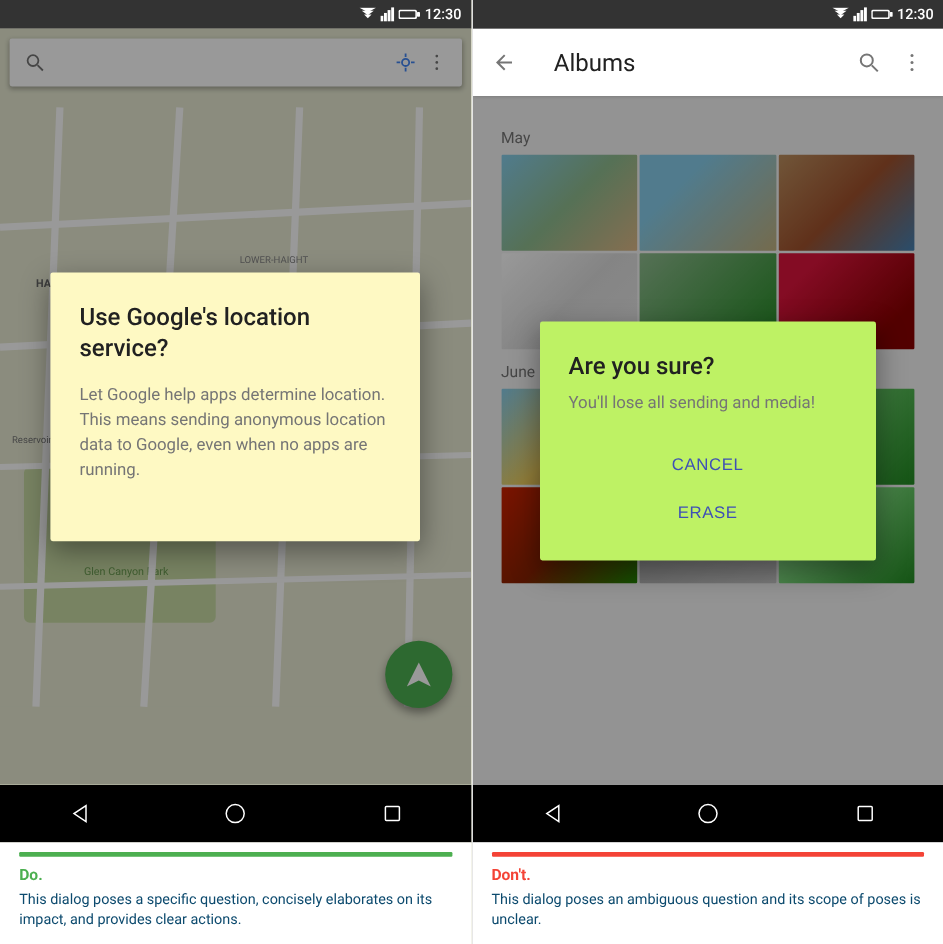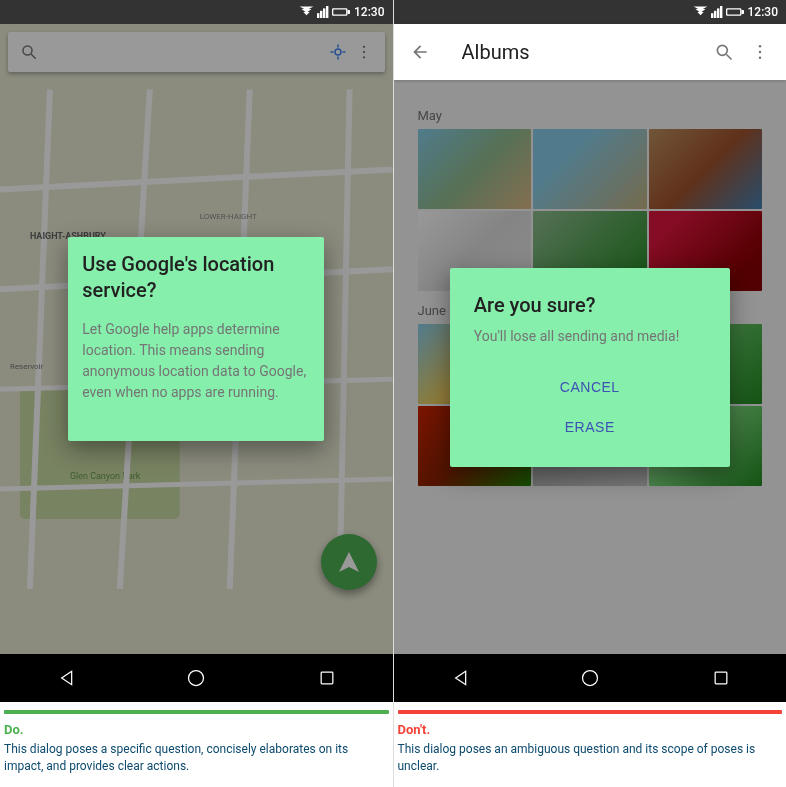--- a/index.html
+++ b/index.html
@@ -71,24 +71,24 @@
     .dialog-overlay {
       position: absolute;
       inset: 0;
       background: rgba(0,0,0,0.4);
       display: flex;
       align-items: center;
       justify-content: center;
     }
 
     .dialog {
-      background: #86efac;
+      background: #fef9c3;
       border-radius: 2px;
-      width: 256px;
-      padding: 14px;
+      width: 308px;
+      padding: 24px;
       box-shadow: 0 8px 24px rgba(0,0,0,0.4);
     }
 
     .dialog-title {
       font-size: 20px;
       font-weight: 500;
       color: #212121;
       margin-bottom: 16px;
       line-height: 1.3;
     }
@@ -131,21 +131,21 @@
     .nav-btn {
       width: 32px;
       height: 32px;
       display: flex;
       align-items: center;
       justify-content: center;
     }
 
     
     .label-area {
-      padding: 8px 4px 12px;
+      padding: 8px 16px 12px;
       background: #fff;
     }
 
     .label-indicator {
       height: 4px;
       border-radius: 1px;
       margin-bottom: 8px;
     }
     .green-bar { background: #4CAF50; }
     .red-bar { background: #F44336; }
@@ -255,21 +255,21 @@
     .dialog-overlay-right {
       position: absolute;
       inset: 0;
       background: rgba(0,0,0,0.4);
       display: flex;
       align-items: center;
       justify-content: center;
     }
 
     .dialog-right {
-      background: #86efac;
+      background: #bef264;
       border-radius: 2px;
       width: 280px;
       padding: 24px;
       box-shadow: 0 8px 24px rgba(0,0,0,0.4);
     }
 
     .dialog-right .dialog-title {
       font-size: 20px;
       font-weight: 500;
       margin-bottom: 8px;

